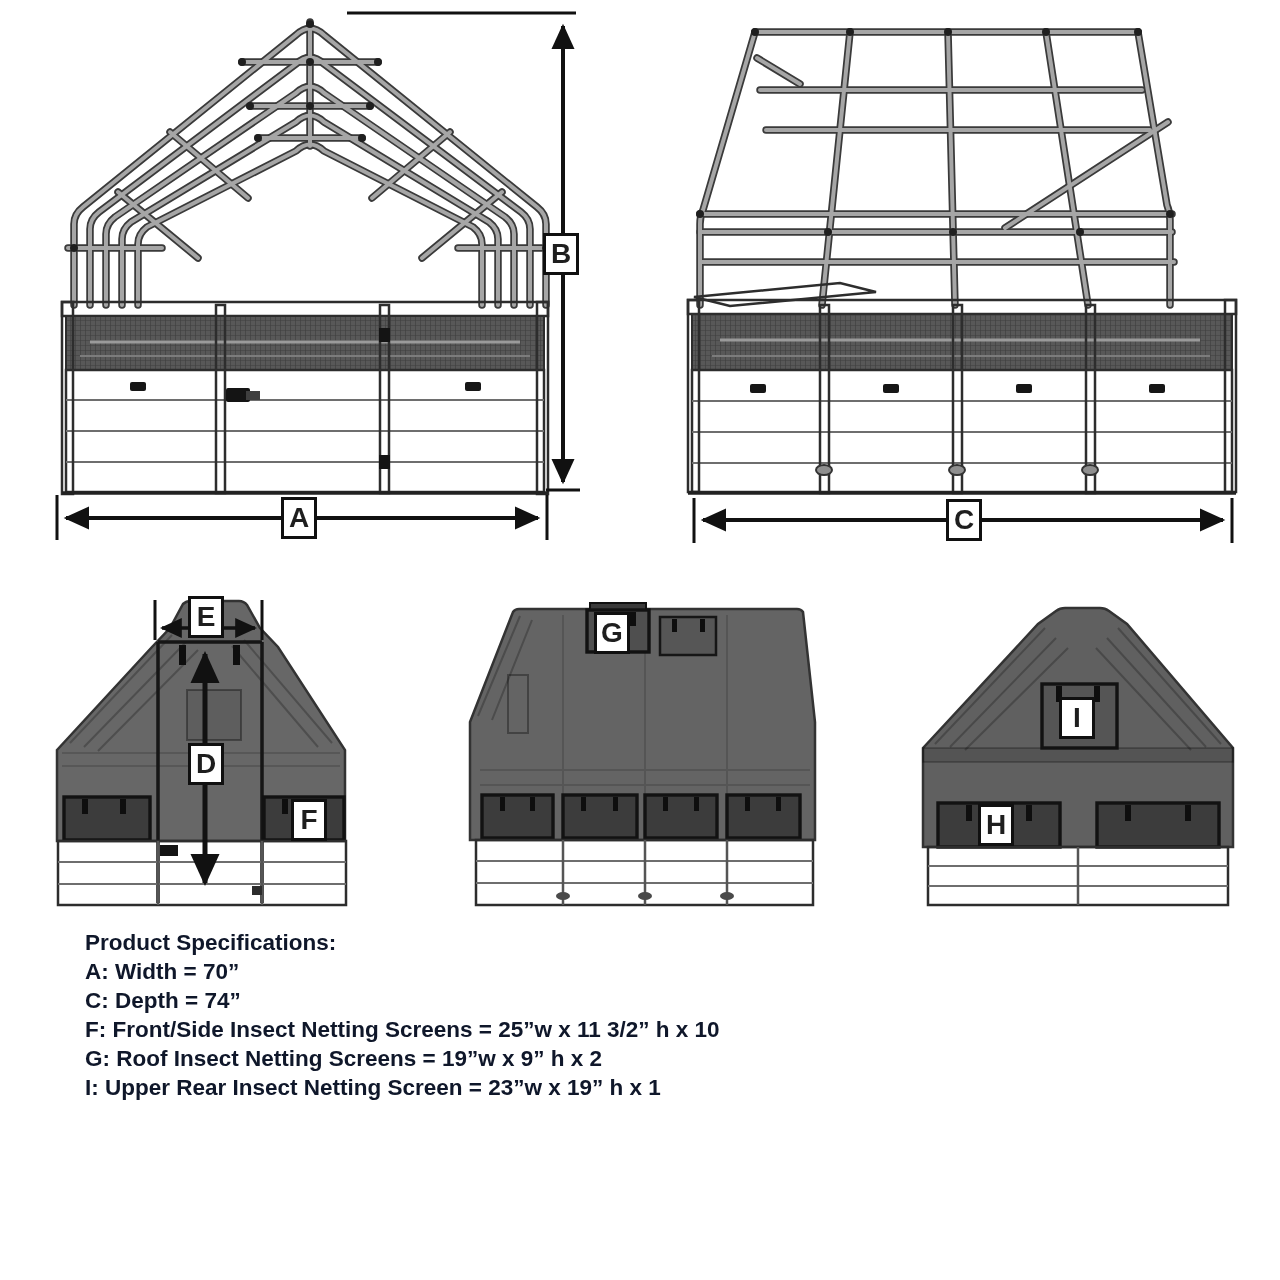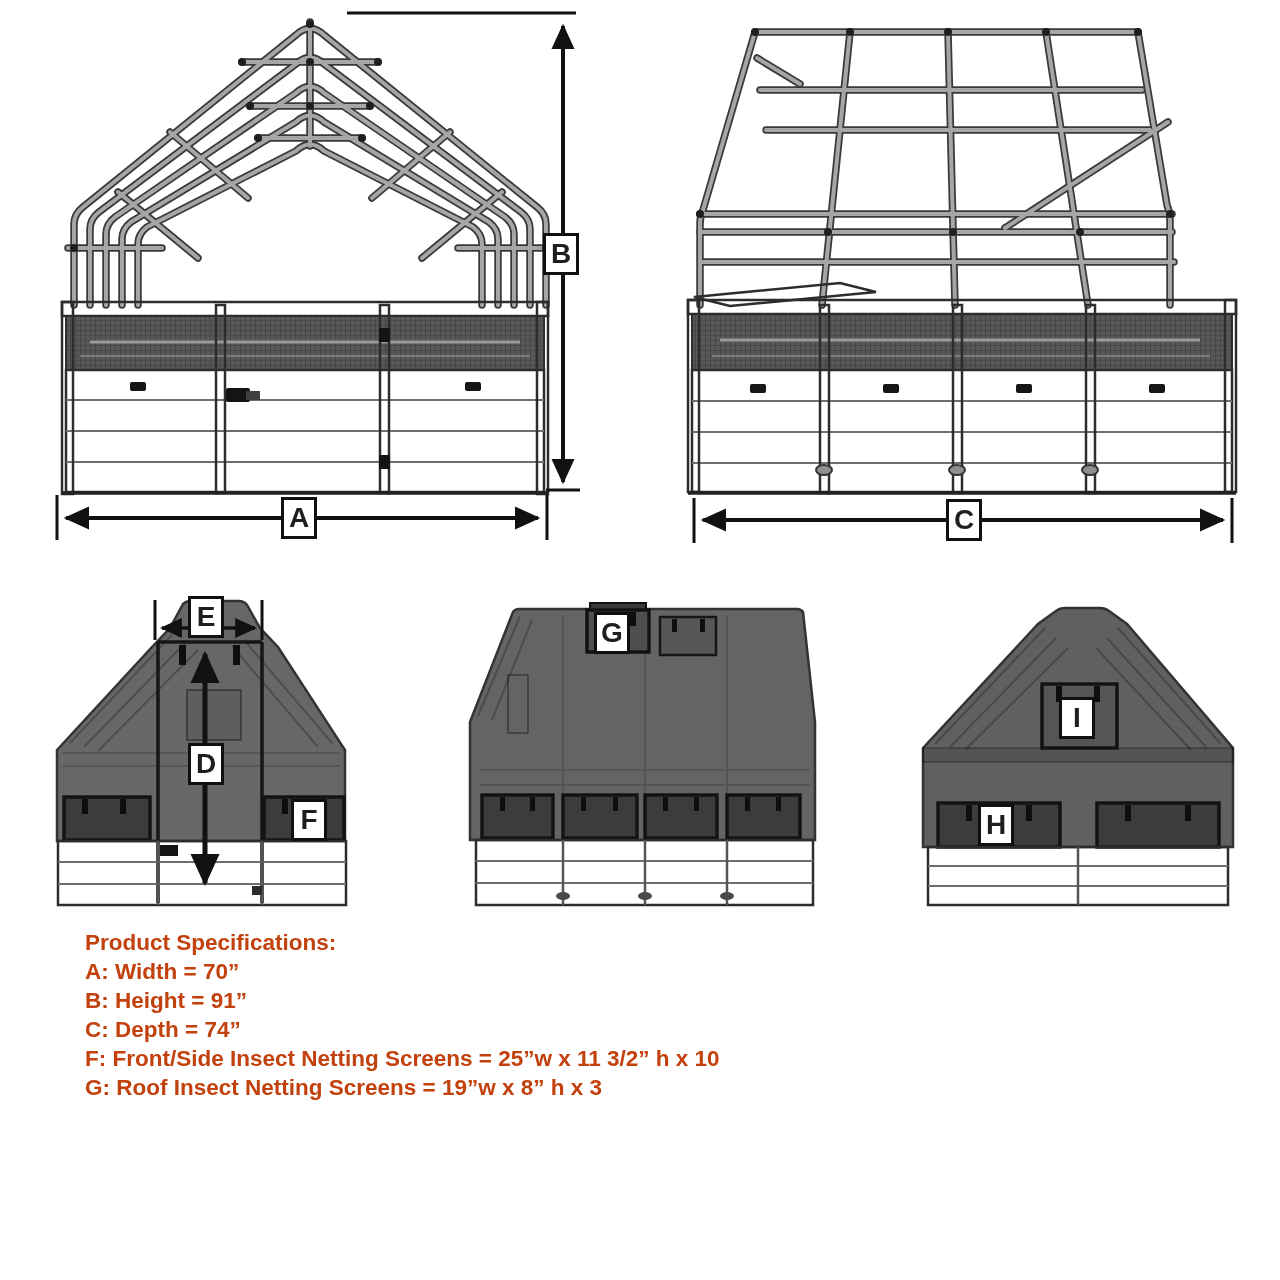--- a/index.html
+++ b/index.html
@@ -14,21 +14,21 @@
   .tick{stroke:#111;stroke-width:3;fill:none;}
   .plank-line{stroke:#6e6e6e;stroke-width:2;}
   .box-outline{stroke:#2d2d2d;stroke-width:2.5;fill:none;}
   .faint{stroke:rgba(15,15,15,0.28);stroke-width:2;fill:none;}
   .faint2{stroke:rgba(15,15,15,0.18);stroke-width:2;fill:none;}
   .screen{stroke:#121212;stroke-width:3.4;}
   .tab{fill:#0e0e0e;}
   .dim-label{position:absolute;box-sizing:border-box;min-width:36px;height:42px;padding:0 4px;
              background:#ffffff;border:3px solid #101010;color:#1e1e1e;font-weight:bold;
              font-size:28px;line-height:36px;text-align:center;}
-  .specs{position:absolute;left:85px;top:928px;color:#c2410c;font-weight:bold;
+  .specs{position:absolute;left:85px;top:928px;color:#0f172a;font-weight:bold;
          font-size:22.5px;line-height:29px;white-space:nowrap;}
   .specs div{height:29px;}
 </style>
 </head>
 <body>
 
 <div class="canvas">
 
 <svg width="1280" height="930" viewBox="0 0 1280 930">
   <defs>
@@ -258,19 +258,19 @@
 <div class="dim-label" style="left:188px;top:743px;">D</div>
 <div class="dim-label" style="left:188px;top:596px;">E</div>
 <div class="dim-label" style="left:291px;top:799px;">F</div>
 <div class="dim-label" style="left:594px;top:612px;">G</div>
 <div class="dim-label" style="left:978px;top:804px;">H</div>
 <div class="dim-label" style="left:1059px;top:697px;">I</div>
 
 <div class="specs">
   <div>Product Specifications:</div>
   <div>A: Width = 70”</div>
-  <div>B: Height = 91”</div>
   <div>C: Depth = 74”</div>
   <div>F: Front/Side Insect Netting Screens = 25”w x 11 3/2” h x 10</div>
-  <div>G: Roof Insect Netting Screens = 19”w x 8” h x 3</div>
+  <div>G: Roof Insect Netting Screens = 19”w x 9” h x 2</div>
+  <div>I: Upper Rear Insect Netting Screen = 23”w x 19” h x 1</div>
 </div>
 
 </div>
 
 </body></html>

